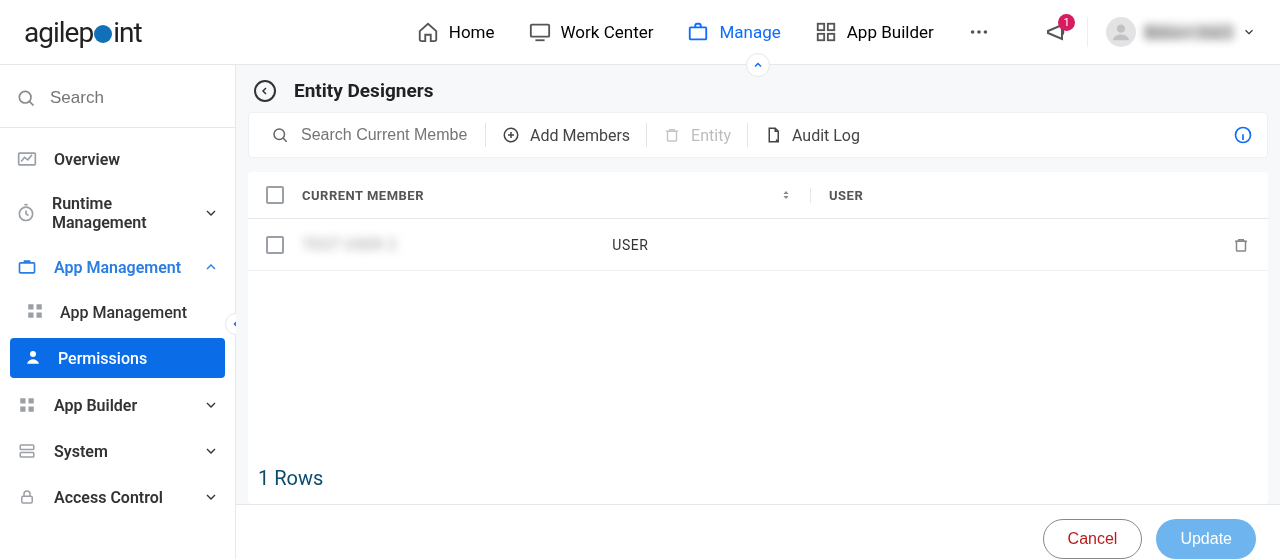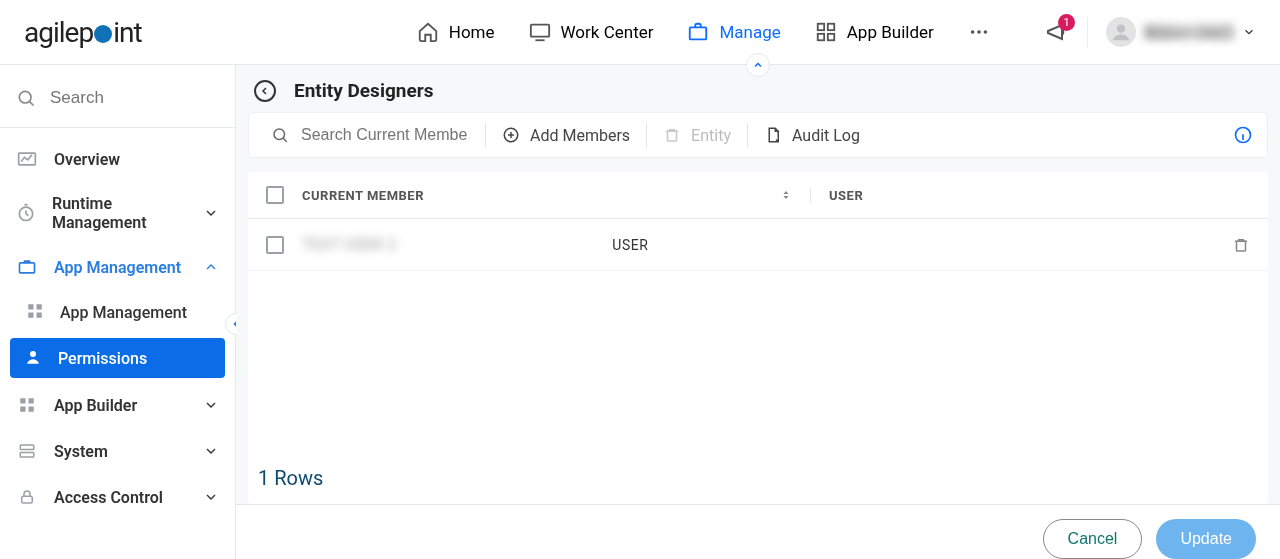--- a/index.html
+++ b/index.html
@@ -74,21 +74,21 @@
   .col-type { width:440px; border-left:1px solid var(--border); padding-left:18px; }
   .grid-row { display:flex; align-items:center; padding:16px 18px; border-bottom:1px solid #f0f1f3; font-size:16px; }
   .grid-row .member-name { margin-left:18px; filter: blur(4px); color:#bbb; font-weight:600; }
   .grid-row .type-cell { width:440px; padding-left:18px; color:#333; font-size:14px; letter-spacing:0.5px; }
   .row-del { margin-left:auto; color:#888; cursor:pointer; }
 
   .grid-foot { margin-top:auto; padding:16px 10px 14px; font-size:20px; color:#0c4a6e; }
 
   .footer { display:flex; justify-content:flex-end; gap:14px; padding:14px 24px 0; background:#fff; border-top:1px solid var(--border); }
   .btn { height:40px; padding:0 24px; border-radius:22px; font-size:16px; cursor:pointer; display:flex; align-items:center; }
-  .btn.cancel { background:#fff; border:1.5px solid #888; color:#0f766e; }
+  .btn.cancel { background:#fff; border:1.5px solid #888; color:#b91c1c; }
   .btn.update { background: var(--upd-btn); border:none; color:#fff; }
 
   svg { display:block; }
 </style>
 </head>
 <body>
 
 <div class="header">
   <div class="logo">
     <span>agilep</span>

